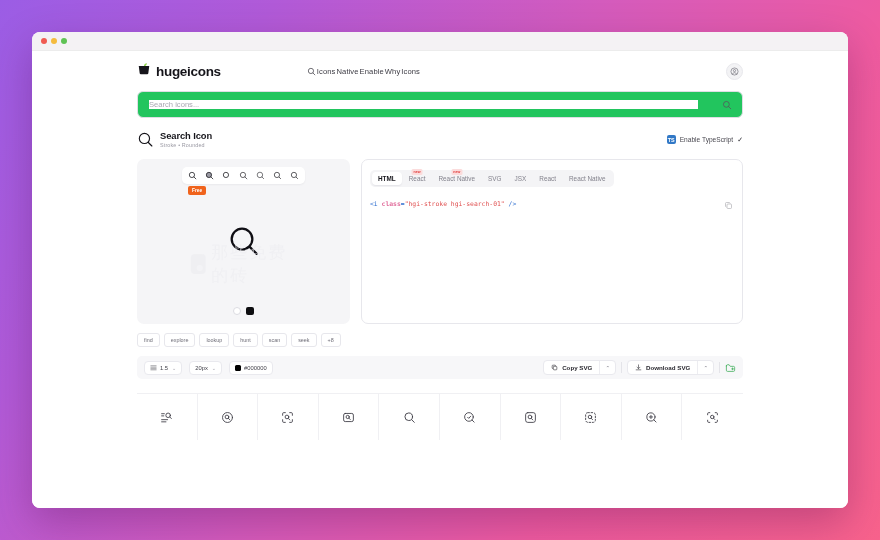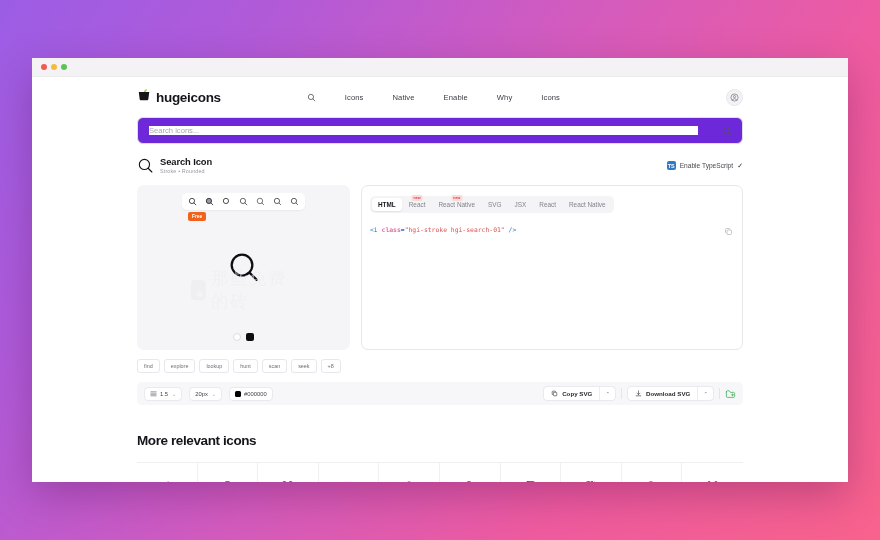--- a/index.html
+++ b/index.html
@@ -6,23 +6,23 @@
   html, body { width: 880px; height: 540px; overflow: hidden; }
   body {
     font-family: "Liberation Sans", sans-serif;
     background: linear-gradient(125deg, #9b5de5 0%, #b15ad8 22%, #d45bbd 48%, #ef5ba0 72%, #f8628c 100%);
     display: flex; align-items: center; justify-content: center;
   }
 
   
   .window {
     position: relative;
-    width: 816px; height: 424px;
+    width: 816px; height: 476px;
     background: #ffffff;
-    border-radius: 1px;
+    border-radius: 8px;
     overflow: hidden;
     box-shadow: 0 14px 40px rgba(60,0,70,.28);
     display: flex; flex-direction: column;
   }
   .titlebar {
     height: 19px; flex: 0 0 19px;
     background: #f4f2f4;
     display: flex; align-items: center;
     padding-left: 9px;
     border-bottom: 1px solid #ececec;
@@ -35,39 +35,39 @@
   .page { flex: 1 1 auto; background: #fff; overflow: hidden; position: relative; }
 
   
   .header {
     height: 40px;
     display: flex; align-items: center;
     padding: 0 105px 0 105px;
   }
   .brand { display: flex; align-items: center; gap: 5px; }
   .brand-name { font-size: 13.5px; font-weight: 700; color: #15141a; letter-spacing: -.3px; }
-  .nav { display: flex; align-items: center; gap: 29px; margin-left: 86px; }
+  .nav { display: flex; align-items: center; gap: 1px; margin-left: 86px; }
   .nav-search-icon { display: flex; align-items: center; }
   .nav-link { font-size: 7.6px; color: #3c3b43; letter-spacing: .1px; cursor: pointer; }
   .avatar-btn {
     margin-left: auto;
     width: 17px; height: 17px; border-radius: 50%;
     background: #f3f3f5; border: 1px solid #e8e8ec;
     display: flex; align-items: center; justify-content: center;
     cursor: pointer;
   }
 
   
   .content { padding: 0 105px; }
   .searchbar {
     height: 27px;
     border: 1px solid #dedee4; border-radius: 6px;
     display: flex; align-items: center;
     padding: 0 10px 0 11px;
-    background: #6d28d9;
+    background: #22c55e;
     gap: 24px;
   }
   .searchbar input {
     flex: 1; border: none; outline: none;
     font-family: "Liberation Sans", sans-serif;
     font-size: 7.6px; color: #2b2a31;
   }
   .searchbar input::placeholder { color: #a9a8b2; }
 
   
@@ -458,21 +458,20 @@
           <span class="folder-btn">
             <svg width="11" height="11" viewBox="0 0 24 24" fill="none" stroke="#3fae5a" stroke-width="1.7" stroke-linecap="round">
               <path d="M3 8.5V18a2.5 2.5 0 0 0 2.5 2.5h13A2.5 2.5 0 0 0 21 18v-6a2.5 2.5 0 0 0-2.5-2.5h-7L9 6H5.5A2.5 2.5 0 0 0 3 8.5z"></path>
               <line x1="14.5" y1="15" x2="18.5" y2="15"></line>
                 <line x1="16.5" y1="13" x2="16.5" y2="17"></line>
             </svg>
           </span>
         </span>
       </div>
 
-      <div class="more-title">More relevant icons</div>
 
       <div class="icon-grid">
         <span class="icon-cell">
           <svg width="13" height="13" viewBox="0 0 24 24" fill="none" stroke="#3c3b44" stroke-width="1.6" stroke-linecap="round">
             <circle cx="15" cy="8" r="4.2"></circle>
               <line x1="18" y1="11" x2="21" y2="14"></line>
             <line x1="3" y1="5" x2="8" y2="5"></line>
               <line x1="3" y1="9" x2="7" y2="9"></line>
               <line x1="3" y1="16" x2="14" y2="16"></line>
               <line x1="3" y1="20" x2="11" y2="20"></line>

